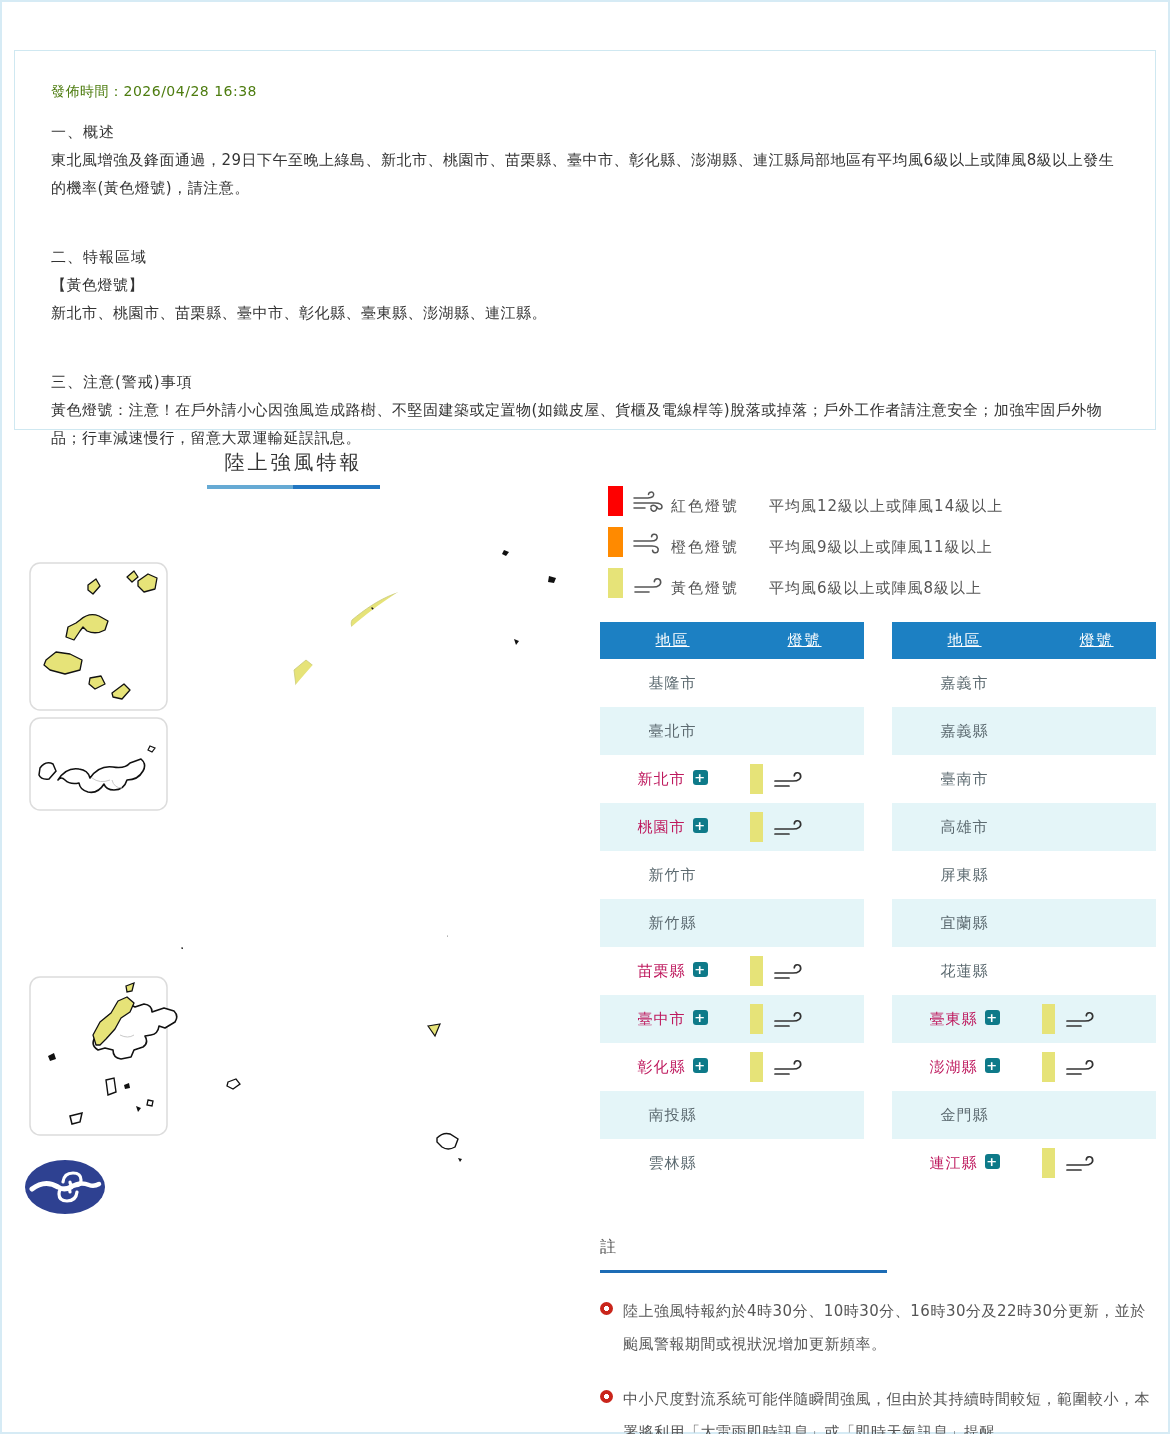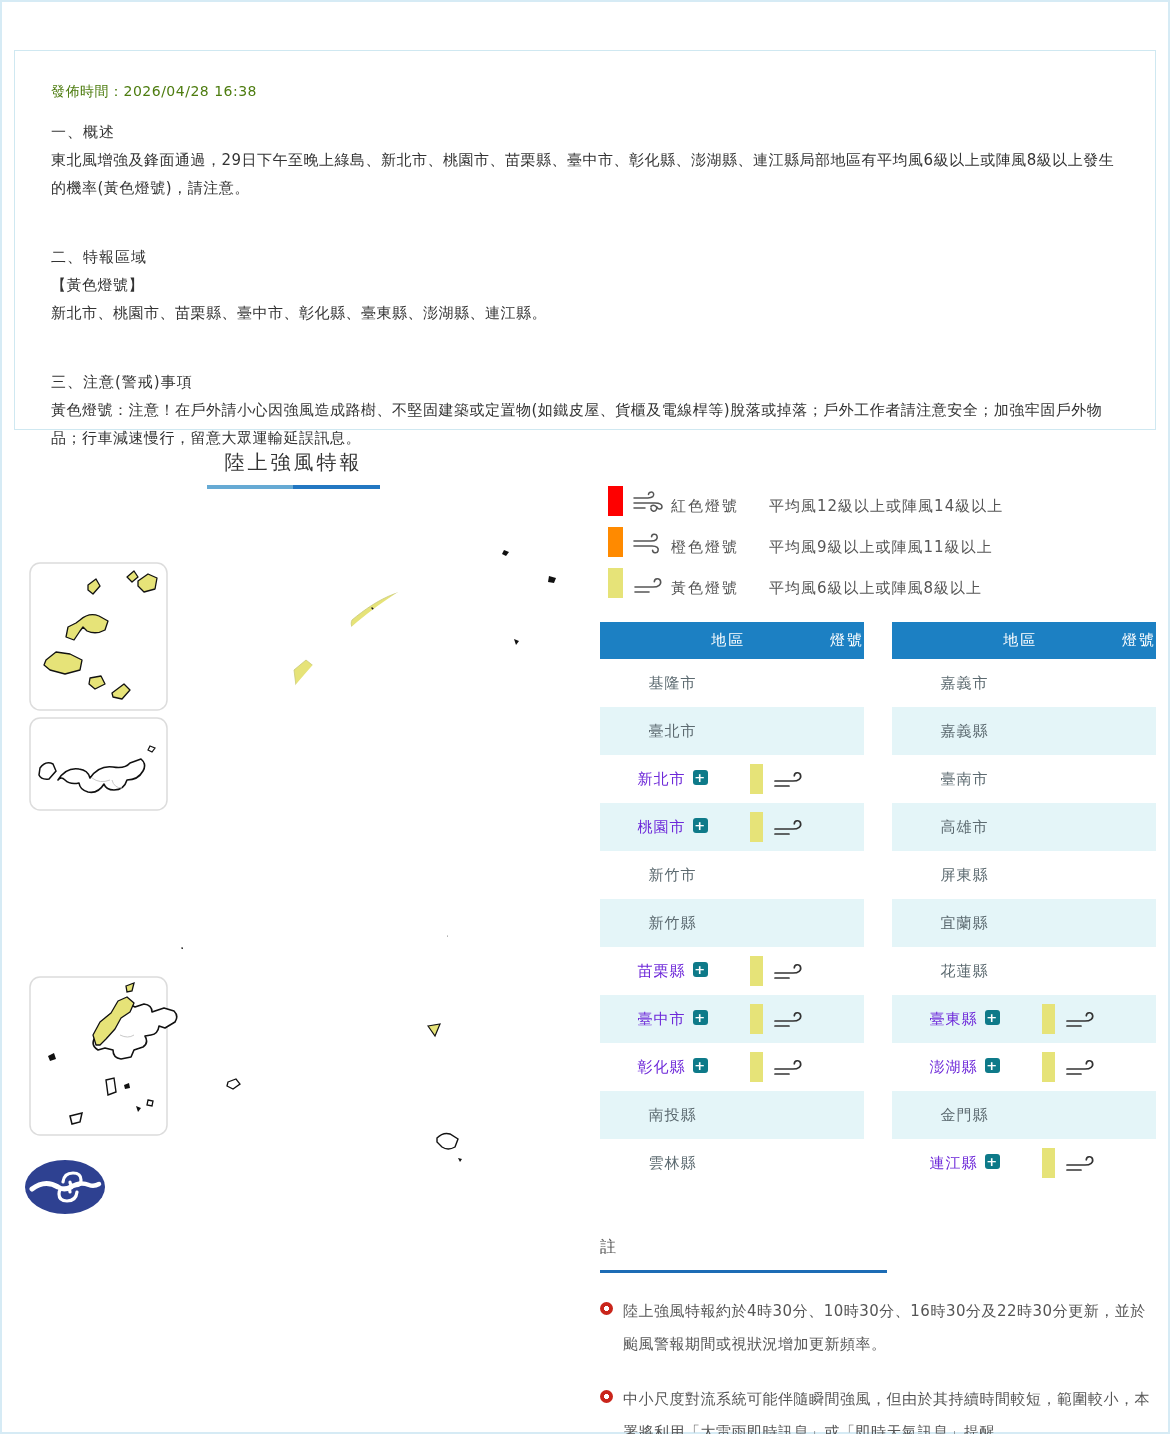--- a/index.html
+++ b/index.html
@@ -26,26 +26,26 @@
   .legend{position:absolute;left:608px;top:486px;}
   .lrow{display:flex;align-items:flex-end;height:30px;margin-bottom:11px;}
   .lbar{width:15px;height:30px;margin-right:9px;flex:0 0 auto;}
   .licon{width:34px;height:26px;margin-right:5px;flex:0 0 auto;}
   .llabel{font-size:15px;color:#555;letter-spacing:2px;width:76px;}
   .ldesc{font-size:15px;color:#555;letter-spacing:1px;margin-left:22px;white-space:nowrap;}
   
   .table{position:absolute;top:622px;width:264px;}
   #table-left{left:600px;} #table-right{left:892px;}
   .thead{display:flex;height:37px;background:#1c80c3;color:#fff;font-size:15px;letter-spacing:2px;align-items:center;}
-  .th{text-align:right;}
+  .th{text-align:center;text-decoration:underline;}
   .th-region{width:55%;} .th-signal{width:45%;}
   .trow{display:flex;height:48px;align-items:center;}
   .trow.alt{background:#e4f5f8;}
   .tcell-region{width:55%;display:flex;justify-content:center;align-items:flex-start;font-size:15px;color:#5c6a70;letter-spacing:1px;}
-  .warn{color:#6d28d9;}
+  .warn{color:#be185d;}
   .plus{width:15px;height:15px;background:#0e7a89;border-radius:3px;color:#fff;font-size:13px;line-height:15px;text-align:center;margin-left:7px;font-weight:bold;flex:0 0 auto;cursor:pointer;}
   .tcell-signal{width:45%;display:flex;align-items:center;}
   .sigbar{width:13px;height:30px;background:#e6e378;margin:0 9px 0 5px;flex:0 0 auto;}
   .windicon{width:34px;height:24px;}
   
   .notes{position:absolute;left:600px;top:1237px;width:560px;}
   .notes-title{font-size:16px;color:#555;letter-spacing:1px;}
   .notes-bar{width:287px;height:3px;background:#1d6cb5;margin-top:12px;}
   .note-item{display:flex;margin-top:22px;font-size:15px;line-height:33px;color:#555;justify-content:flex-end;}
   .note-dot{flex:0 0 13px;height:13px;border-radius:50%;

